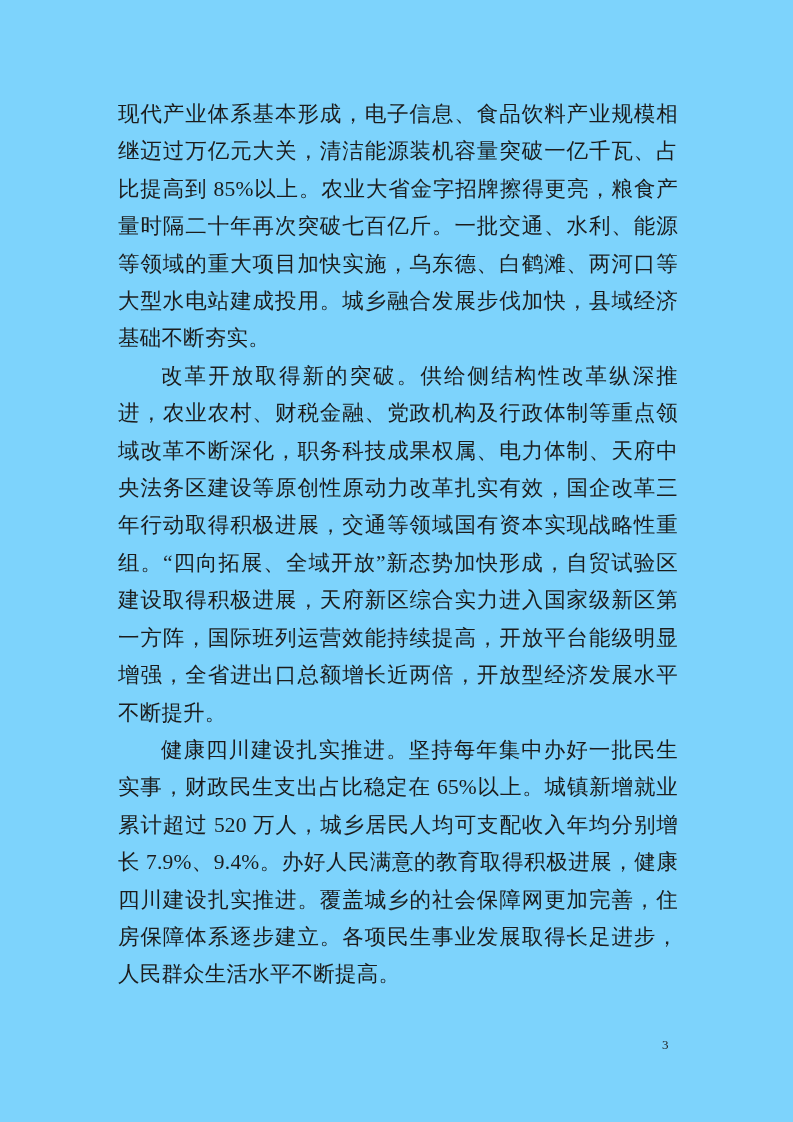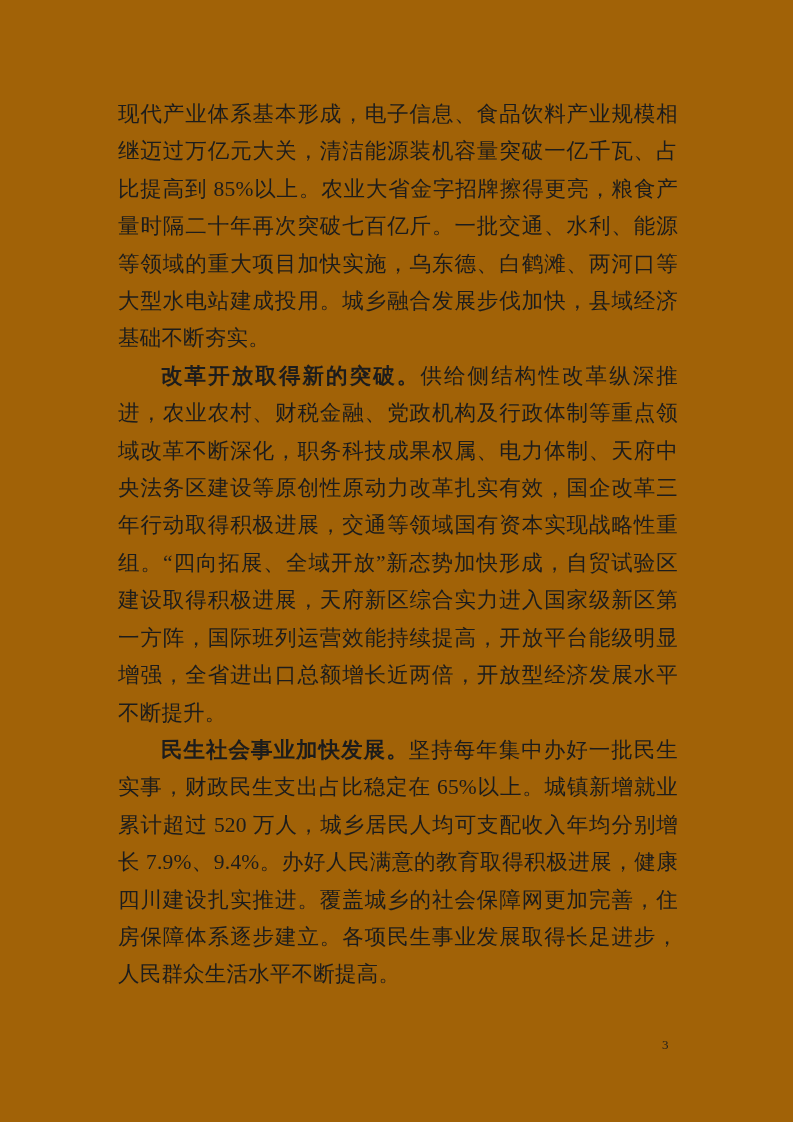--- a/index.html
+++ b/index.html
@@ -11,21 +11,21 @@
     width: 793px;
     height: 1122px;
     position: relative;
     overflow: hidden;
     font-family: "Liberation Serif", "DejaVu Serif", serif;
     color: #1c1c1c;
   }
   .page {
     position: absolute;
     inset: 0;
-    background: #a16207;
+    background: #7dd3fc;
   }
   .content {
     position: absolute;
     left: 118px;
     top: 96px;
     width: 560px;
     font-size: 21.5px;
     line-height: 37.4px;
     text-align: justify;
     text-justify: inter-ideograph;
@@ -33,21 +33,21 @@
   }
   .content p {
     margin: 0;
     padding: 0;
     text-indent: 2em;
   }
   .content p.continuation {
     text-indent: 0;
   }
   .lead {
-    font-weight: bold;
+    font-weight: normal;
   }
   .page-number {
     position: absolute;
     left: 662px;
     top: 1036px;
     font-size: 13px;
     line-height: 18px;
     color: #1c1c1c;
     font-family: "Liberation Serif", "DejaVu Serif", serif;
   }
@@ -56,20 +56,20 @@
 <body>
 
 <div class="page">
 
   <div class="content">
 
     <p class="continuation"><span class="lead"></span><span>现代产业体系基本形成，电子信息、食品饮料产业规模相继迈过万亿元大关，清洁能源装机容量突破一亿千瓦、占比提高到 85%以上。农业大省金字招牌擦得更亮，粮食产量时隔二十年再次突破七百亿斤。一批交通、水利、能源等领域的重大项目加快实施，乌东德、白鹤滩、两河口等大型水电站建成投用。城乡融合发展步伐加快，县域经济基础不断夯实。</span></p>
 
     <p><span class="lead">改革开放取得新的突破。</span><span>供给侧结构性改革纵深推进，农业农村、财税金融、党政机构及行政体制等重点领域改革不断深化，职务科技成果权属、电力体制、天府中央法务区建设等原创性原动力改革扎实有效，国企改革三年行动取得积极进展，交通等领域国有资本实现战略性重组。“四向拓展、全域开放”新态势加快形成，自贸试验区建设取得积极进展，天府新区综合实力进入国家级新区第一方阵，国际班列运营效能持续提高，开放平台能级明显增强，全省进出口总额增长近两倍，开放型经济发展水平不断提升。</span></p>
 
-    <p><span class="lead">民生社会事业加快发展。</span><span>坚持每年集中办好一批民生实事，财政民生支出占比稳定在 65%以上。城镇新增就业累计超过 520 万人，城乡居民人均可支配收入年均分别增长 7.9%、9.4%。办好人民满意的教育取得积极进展，健康四川建设扎实推进。覆盖城乡的社会保障网更加完善，住房保障体系逐步建立。各项民生事业发展取得长足进步，人民群众生活水平不断提高。</span></p>
+    <p><span class="lead">健康四川建设扎实推进。</span><span>坚持每年集中办好一批民生实事，财政民生支出占比稳定在 65%以上。城镇新增就业累计超过 520 万人，城乡居民人均可支配收入年均分别增长 7.9%、9.4%。办好人民满意的教育取得积极进展，健康四川建设扎实推进。覆盖城乡的社会保障网更加完善，住房保障体系逐步建立。各项民生事业发展取得长足进步，人民群众生活水平不断提高。</span></p>
 
 
   </div>
 
   <div class="page-number">3</div>
 
 </div>
 
 </body></html>

